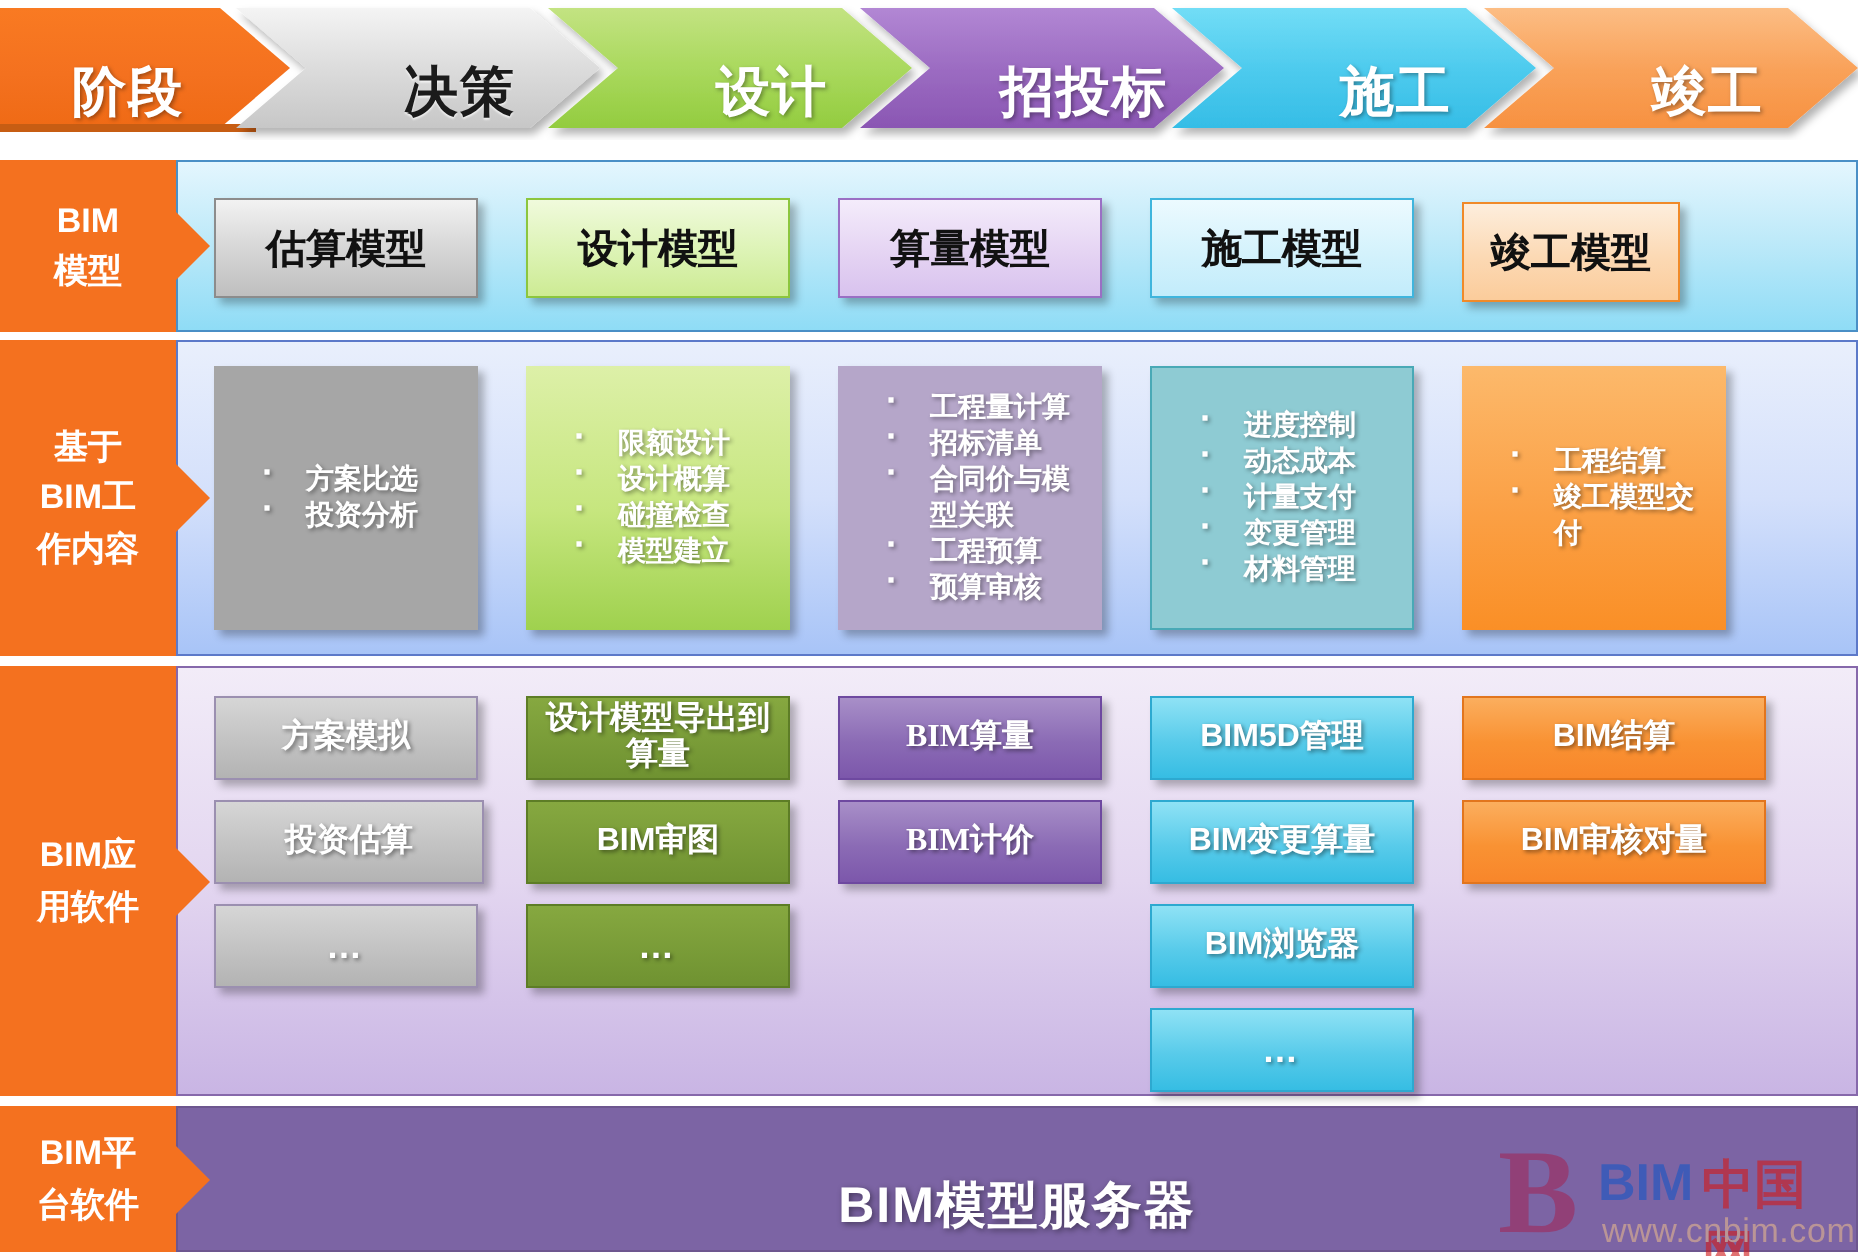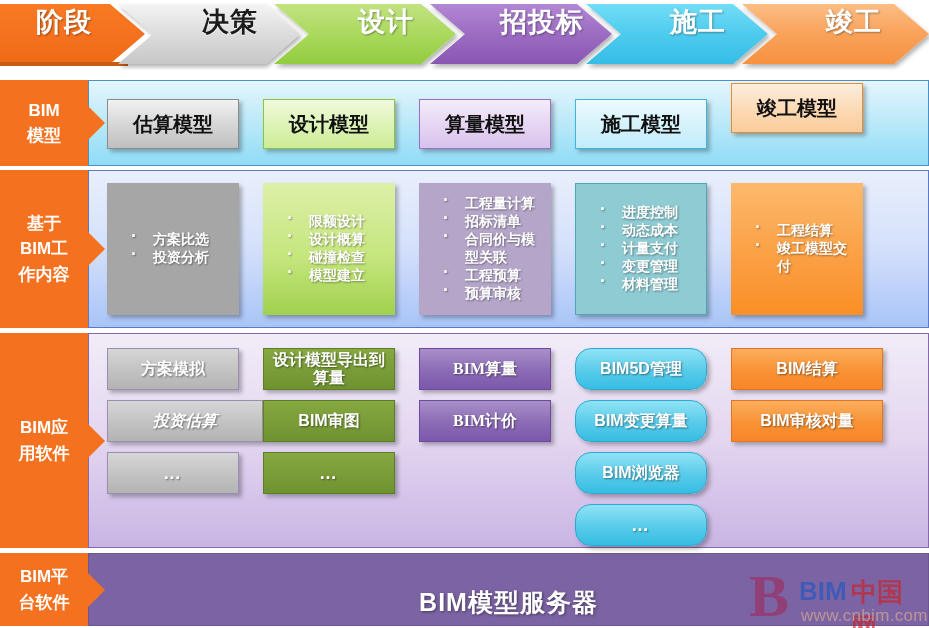--- a/index.html
+++ b/index.html
@@ -9,21 +9,21 @@
     font-family:"Liberation Sans","DejaVu Sans",sans-serif;
     overflow:hidden;
     position:relative;
   }
   #stage{position:relative;width:929px;height:628px;}
 
   
   .chevron-row{position:absolute;left:0;top:0;width:929px;height:70px;}
   .chev{
     position:absolute;top:4px;height:60px;
-    display:flex;align-items:flex-start;justify-content:center;
+    display:flex;align-items:flex-end;justify-content:center;
     font-size:27px;font-weight:bold;color:#ffffff;
     letter-spacing:1px;
     text-shadow:1px 1px 2px rgba(0,0,0,.35);
     box-sizing:border-box;
   }
   .chev.dark{color:#1b1b1b;text-shadow:0 1px 1px rgba(255,255,255,.7);}
   .chev span{position:relative;z-index:3;padding-left:10px;}
 
   
   .band{position:absolute;left:0;box-sizing:border-box;}
@@ -111,21 +111,21 @@
   
   .soft-box{
     height:42px;font-size:16px;color:#ffffff;
     line-height:1.12;padding:0 4px;
     text-shadow:1px 1px 2px rgba(0,0,0,.45);
     border-width:1px;border-style:solid;
   }
   .s-grey  {background:linear-gradient(180deg,#d6d6d6 0%,#c4c4c4 50%,#b3b3b3 100%);border-color:#9b8fb0;}
   .s-green {background:linear-gradient(180deg,#86a840 0%,#6f9231 100%);border-color:#5d7d26;}
   .s-purple{background:linear-gradient(180deg,#a88fc8 0%,#8b6bb5 55%,#7c57ab 100%);border-color:#6e49a0;font-family:Liberation Serif, serif;}
-  .s-cyan  {background:linear-gradient(180deg,#8fe2f5 0%,#58cbea 55%,#36bde3 100%);border-color:#2da9d0;border-radius:16px;}
+  .s-cyan  {background:linear-gradient(180deg,#8fe2f5 0%,#58cbea 55%,#36bde3 100%);border-color:#2da9d0;}
   .s-orange{background:linear-gradient(180deg,#fbae5e 0%,#f99233 55%,#f8862a 100%);border-color:#e2751d;}
   .soft-box.dots{font-size:18px;letter-spacing:2px;}
 
   
   #watermark{
     position:absolute;right:2px;bottom:0px;width:180px;height:66px;
     opacity:.62;
   }
   #watermark .wm-inner{position:relative;width:100%;height:100%;}
   .wm-b{
@@ -231,21 +231,21 @@
         </div>
       <div class="cellbox model-box m-green" style="left:174px;top:18px;width:132px;">
           <span>设计模型</span>
         </div>
       <div class="cellbox model-box m-purple" style="left:330px;top:18px;width:132px;">
           <span>算量模型</span>
         </div>
       <div class="cellbox model-box m-cyan" style="left:486px;top:18px;width:132px;">
           <span>施工模型</span>
         </div>
-      <div class="cellbox model-box m-orange" style="left:642px;top:2px;width:132px;">
+      <div class="cellbox model-box m-orange" style="left:642px;top:20px;width:109px;">
           <span>竣工模型</span>
         </div>
     </div>
     <div class="band-label">
       <div>BIM</div>
       <div>模型</div>
       <div class="nose"></div>
     </div>
   </div>
 
@@ -305,21 +305,21 @@
       <div class="nose"></div>
     </div>
   </div>
 
   <div class="band" id="band-soft" style="top:333px;height:215px;width:929px;">
     <div class="band-body">
 
       <div class="cellbox soft-box s-grey" style="left:18px;top:14px;width:132px;">
           <span>方案模拟</span>
         </div>
-      <div class="cellbox soft-box s-grey" style="left:18px;top:66px;width:156px;font-style:italic;">
+      <div class="cellbox soft-box s-grey" style="left:18px;top:66px;width:135px;">
           <span>投资估算</span>
         </div>
       <div class="cellbox soft-box s-grey dots" style="left:18px;top:118px;width:132px;">
           <span>…</span>
         </div>
 
       <div class="cellbox soft-box s-green" style="left:174px;top:14px;width:132px;">
           <span>设计模型导出到算量</span>
         </div>
       <div class="cellbox soft-box s-green" style="left:174px;top:66px;width:132px;">

